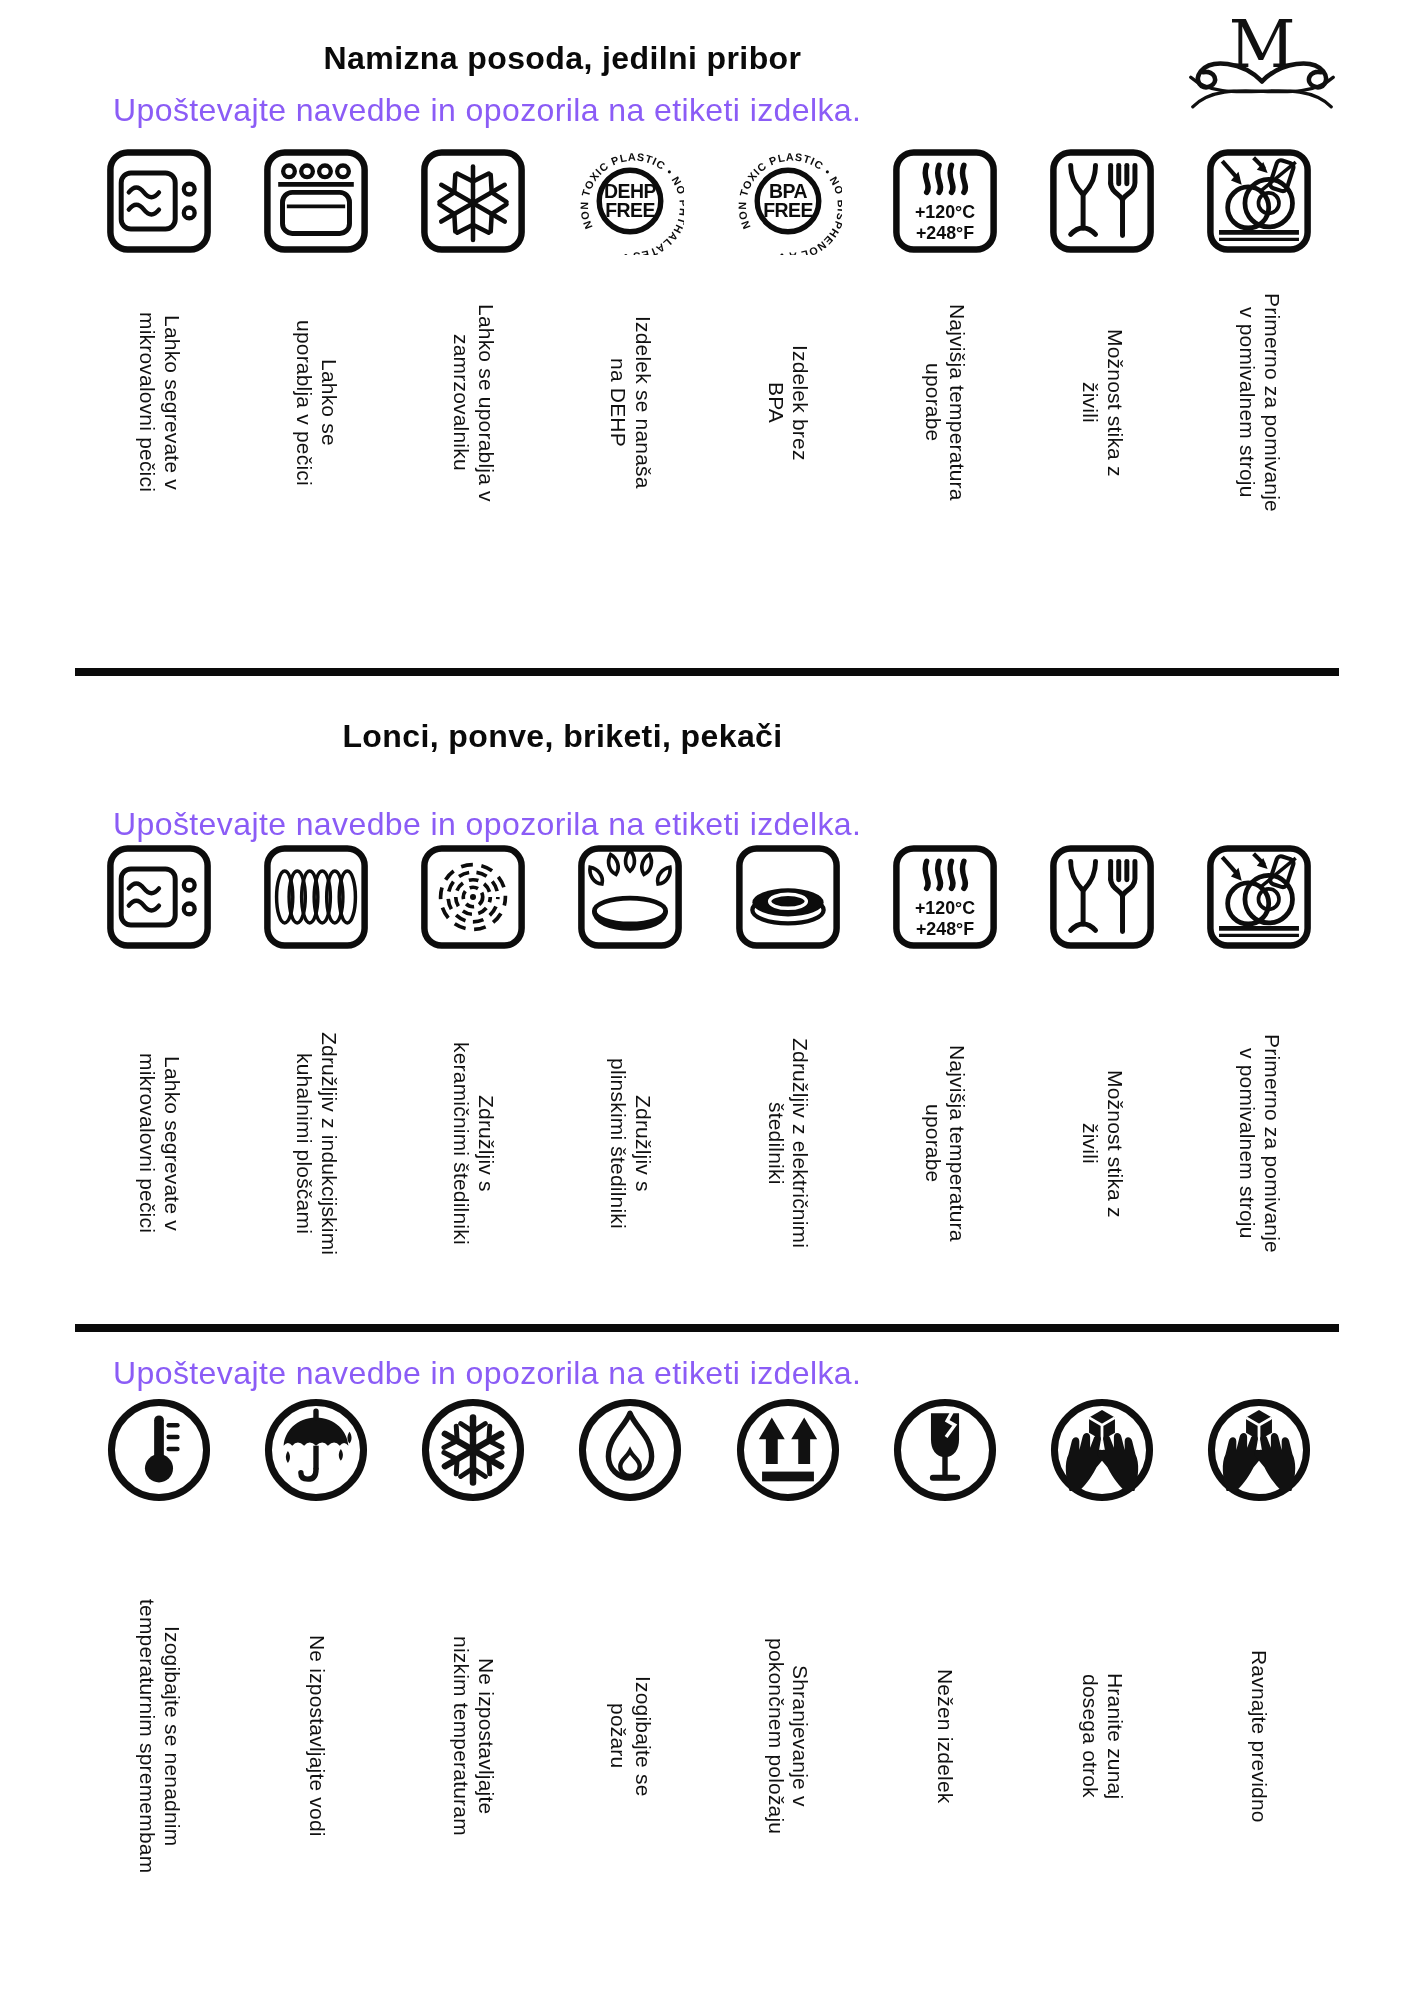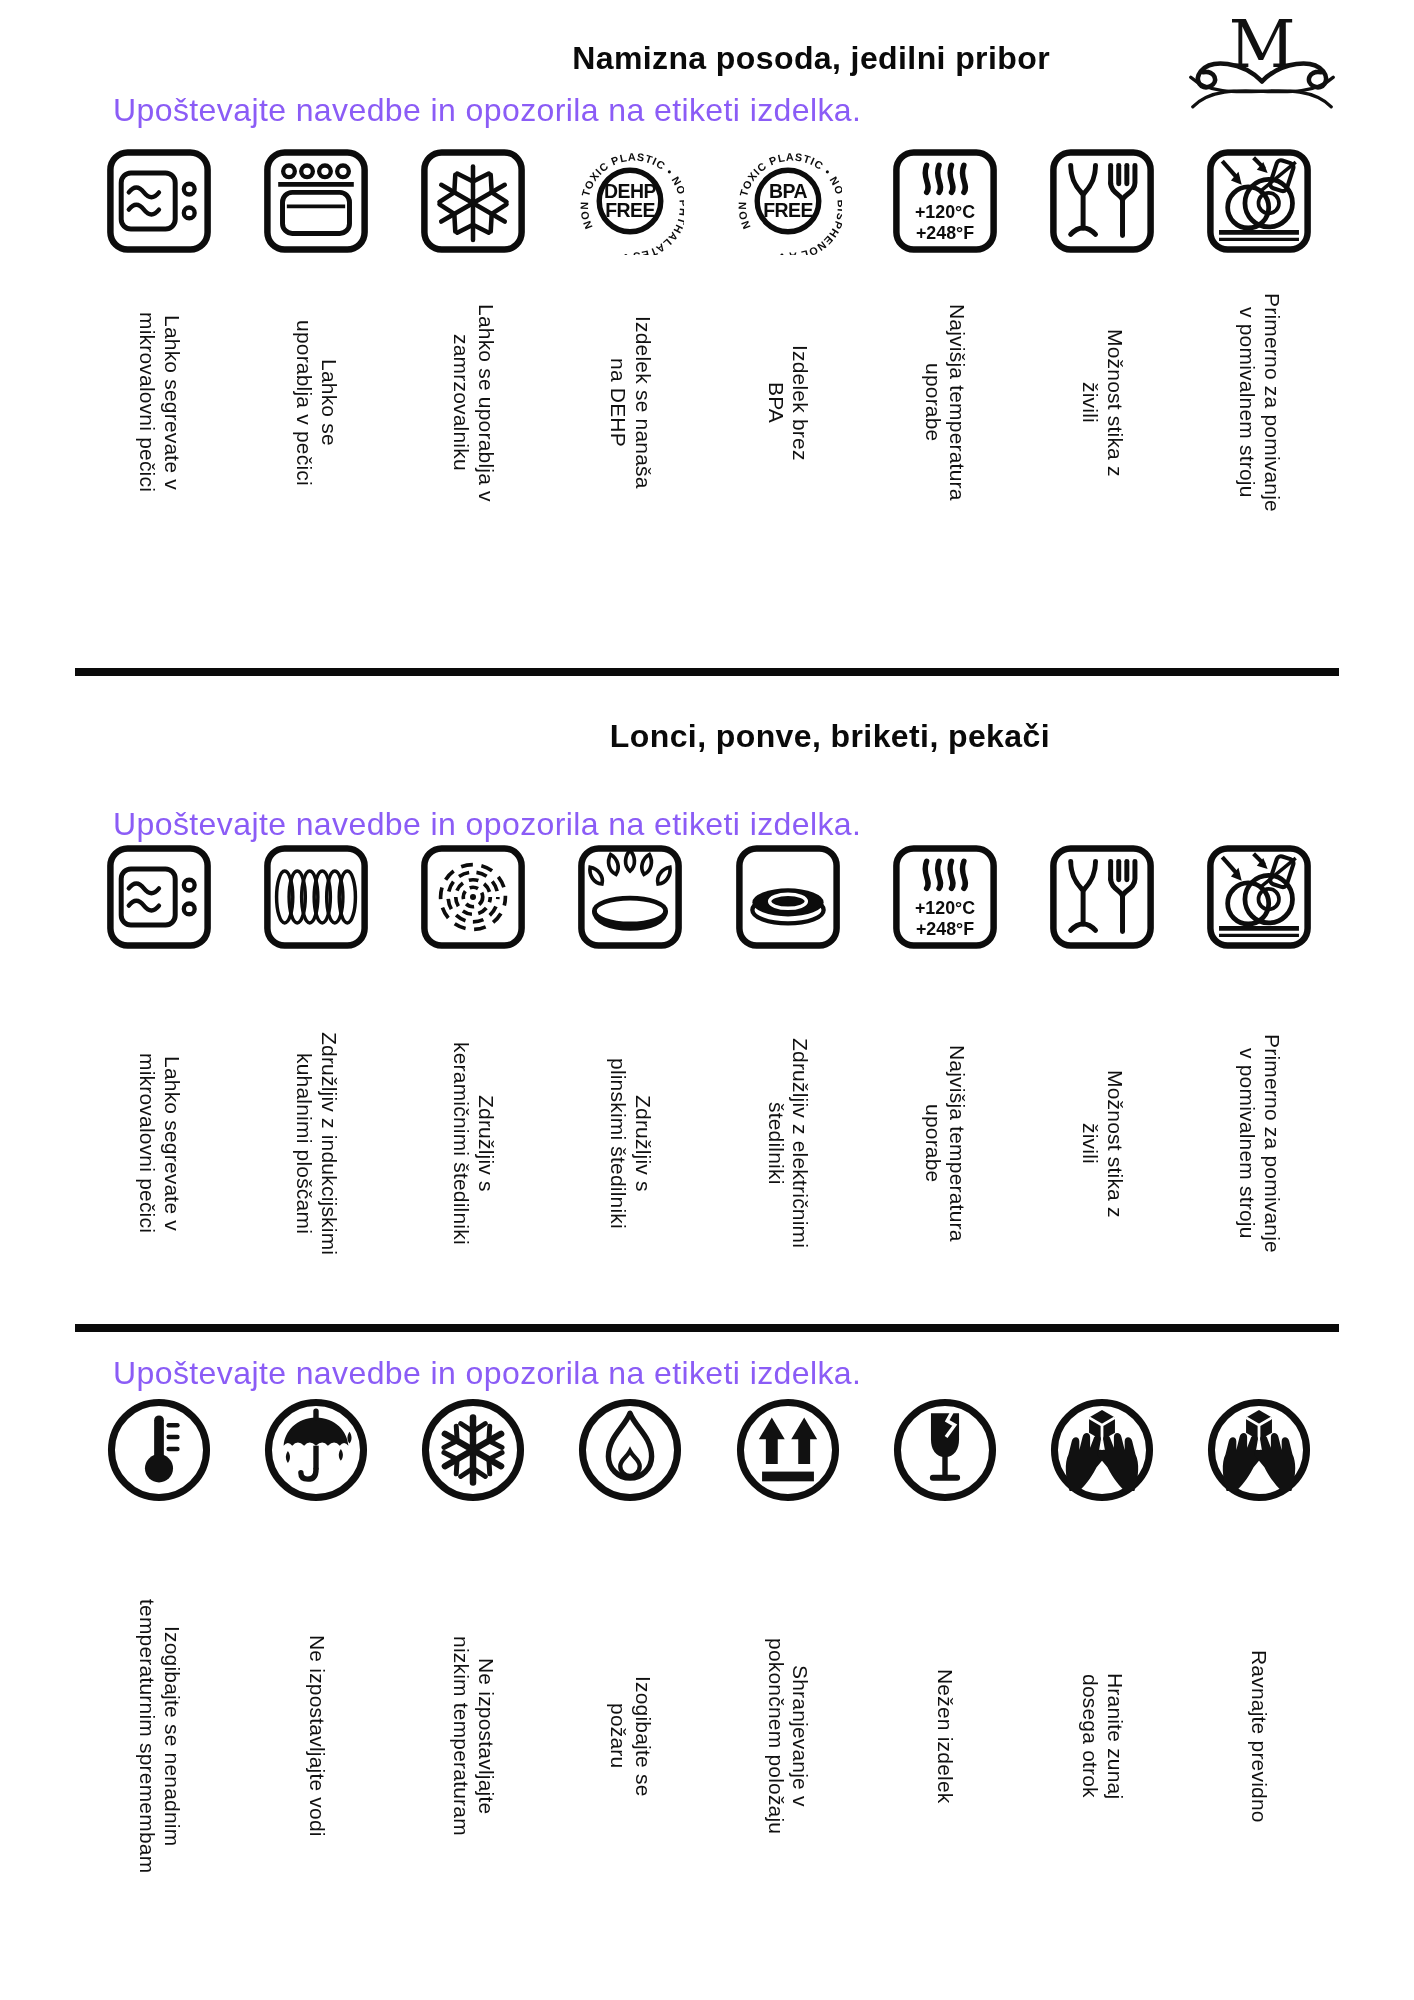--- a/index.html
+++ b/index.html
@@ -1,20 +1,20 @@
 <!DOCTYPE html>
 <html><head>
 <meta charset="utf-8">
 <style>
   html,body{margin:0;padding:0;background:#ffffff;}
   body{width:1414px;height:2000px;font-family:"Liberation Sans",sans-serif;color:#0d0d0d;overflow:hidden;}
   .page{position:relative;width:1414px;height:2000px;padding:0 75px;box-sizing:border-box;background:#fff;}
   .logo{position:absolute;top:8px;right:68px;width:168px;height:112px;}
   .section-head{width:100%;}
-  .title{width:975px;text-align:right;font-size:32px;font-weight:800;letter-spacing:.4px;margin:0;color:#0a0a0a;font-family:"Liberation Sans",sans-serif;}
+  .title{width:975px;text-align:center;font-size:32px;font-weight:800;letter-spacing:.4px;margin:0;color:#0a0a0a;font-family:"Liberation Sans",sans-serif;}
   .subtitle{font-size:32px;font-weight:400;letter-spacing:.4px;color:#8b5cf6;margin:0 0 0 38px;line-height:30px;}
   .items-row{display:flex;justify-content:space-between;padding:0 24px 0 28px;}
   .item{width:112px;display:flex;flex-direction:column;align-items:center;}
   .icon{width:108px;height:108px;}
   .icon svg{width:108px;height:108px;display:block;}
   .label-wrap{margin-top:20px;width:100%;display:flex;justify-content:center;}
   .label-v{writing-mode:vertical-rl;text-orientation:mixed;white-space:pre-line;height:100%;
            font-size:21px;line-height:1.18;letter-spacing:.2px;color:#111;text-align:center;}
   .s0 .section-head{padding-top:40px;}
   .s0 .subtitle{margin-top:18px;}

